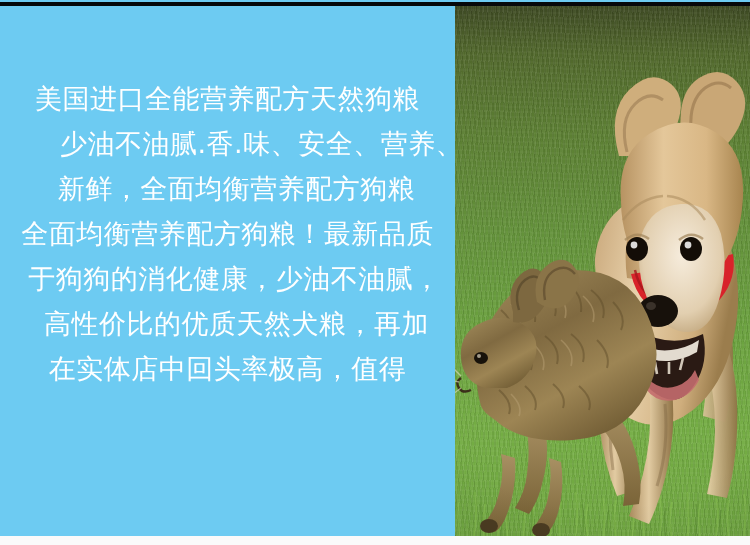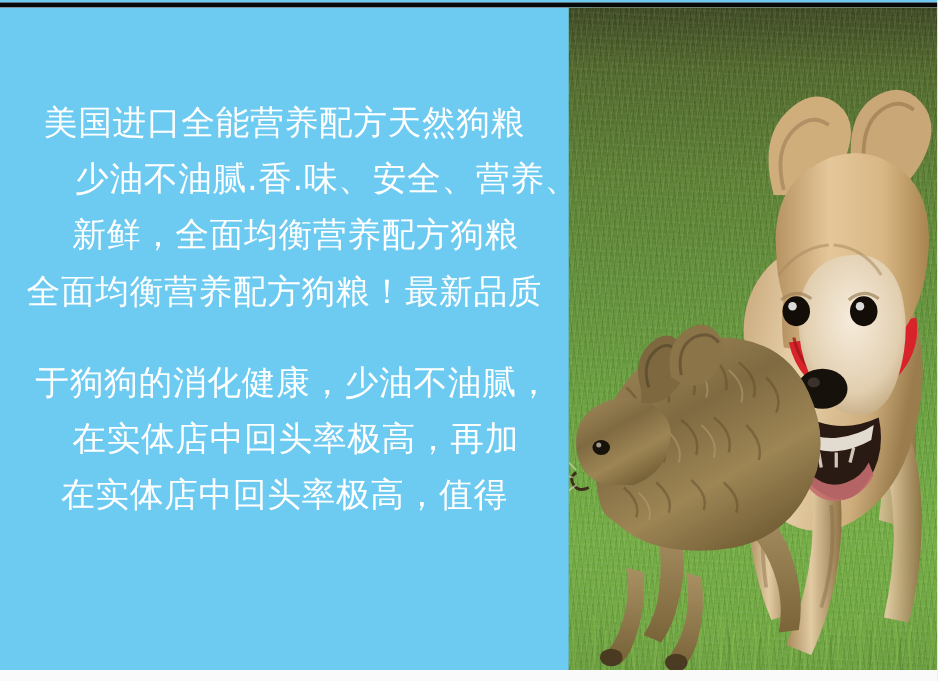--- a/index.html
+++ b/index.html
@@ -36,40 +36,39 @@
     left: 0; top: 6px;
     width: 750px; height: 530px;
     overflow: hidden;
   }
   
   .copy-panel {
     position: absolute;
     left: 0; top: 0;
     width: 455px; height: 530px;
     background: #6dcbf2;
-    padding-left: 20px;
   }
   .copy-lines {
     position: absolute;
     left: 0; top: 70px;
     width: 455px;
   }
   .copy-line {
     color: #ffffff;
     font-size: 27px;
     line-height: 45px;
     letter-spacing: 0.5px;
     white-space: nowrap;
     font-weight: 400;
     text-align: center;
     padding: 0 6px;
   }
   .copy-line.indent-1 { text-indent: 54px; }
   .copy-line.indent-2 { text-indent: 18px; }
-  .copy-line.indent-3 { text-indent: 14px; margin-top: 28px; }
+  .copy-line.indent-3 { text-indent: 14px; }
 
   
   .photo-panel {
     position: absolute;
     left: 455px; top: 0;
     width: 295px; height: 530px;
     overflow: hidden;
     background: #5f8a3c;
   }
   .grass {
@@ -139,21 +138,21 @@
 
   <div class="content">
 
     <div class="copy-panel">
       <div class="copy-lines">
         <div class="copy-line">美国进口全能营养配方天然狗粮</div>
         <div class="copy-line indent-1">少油不油腻.香.味、安全、营养、</div>
         <div class="copy-line indent-2">新鲜，全面均衡营养配方狗粮</div>
         <div class="copy-line">全面均衡营养配方狗粮！最新品质</div>
         <div class="copy-line indent-3">于狗狗的消化健康，少油不油腻，</div>
-        <div class="copy-line indent-2">在实体店中回头率极高，再加</div>
+        <div class="copy-line indent-2">高性价比的优质天然犬粮，再加</div>
         <div class="copy-line">在实体店中回头率极高，值得</div>
       </div>
     </div>
 
     <div class="photo-panel">
 
       <div class="grass"></div>
       <div class="grass-noise"></div>
 
       <svg class="grass-blades" viewBox="0 0 320 170" preserveAspectRatio="none">

